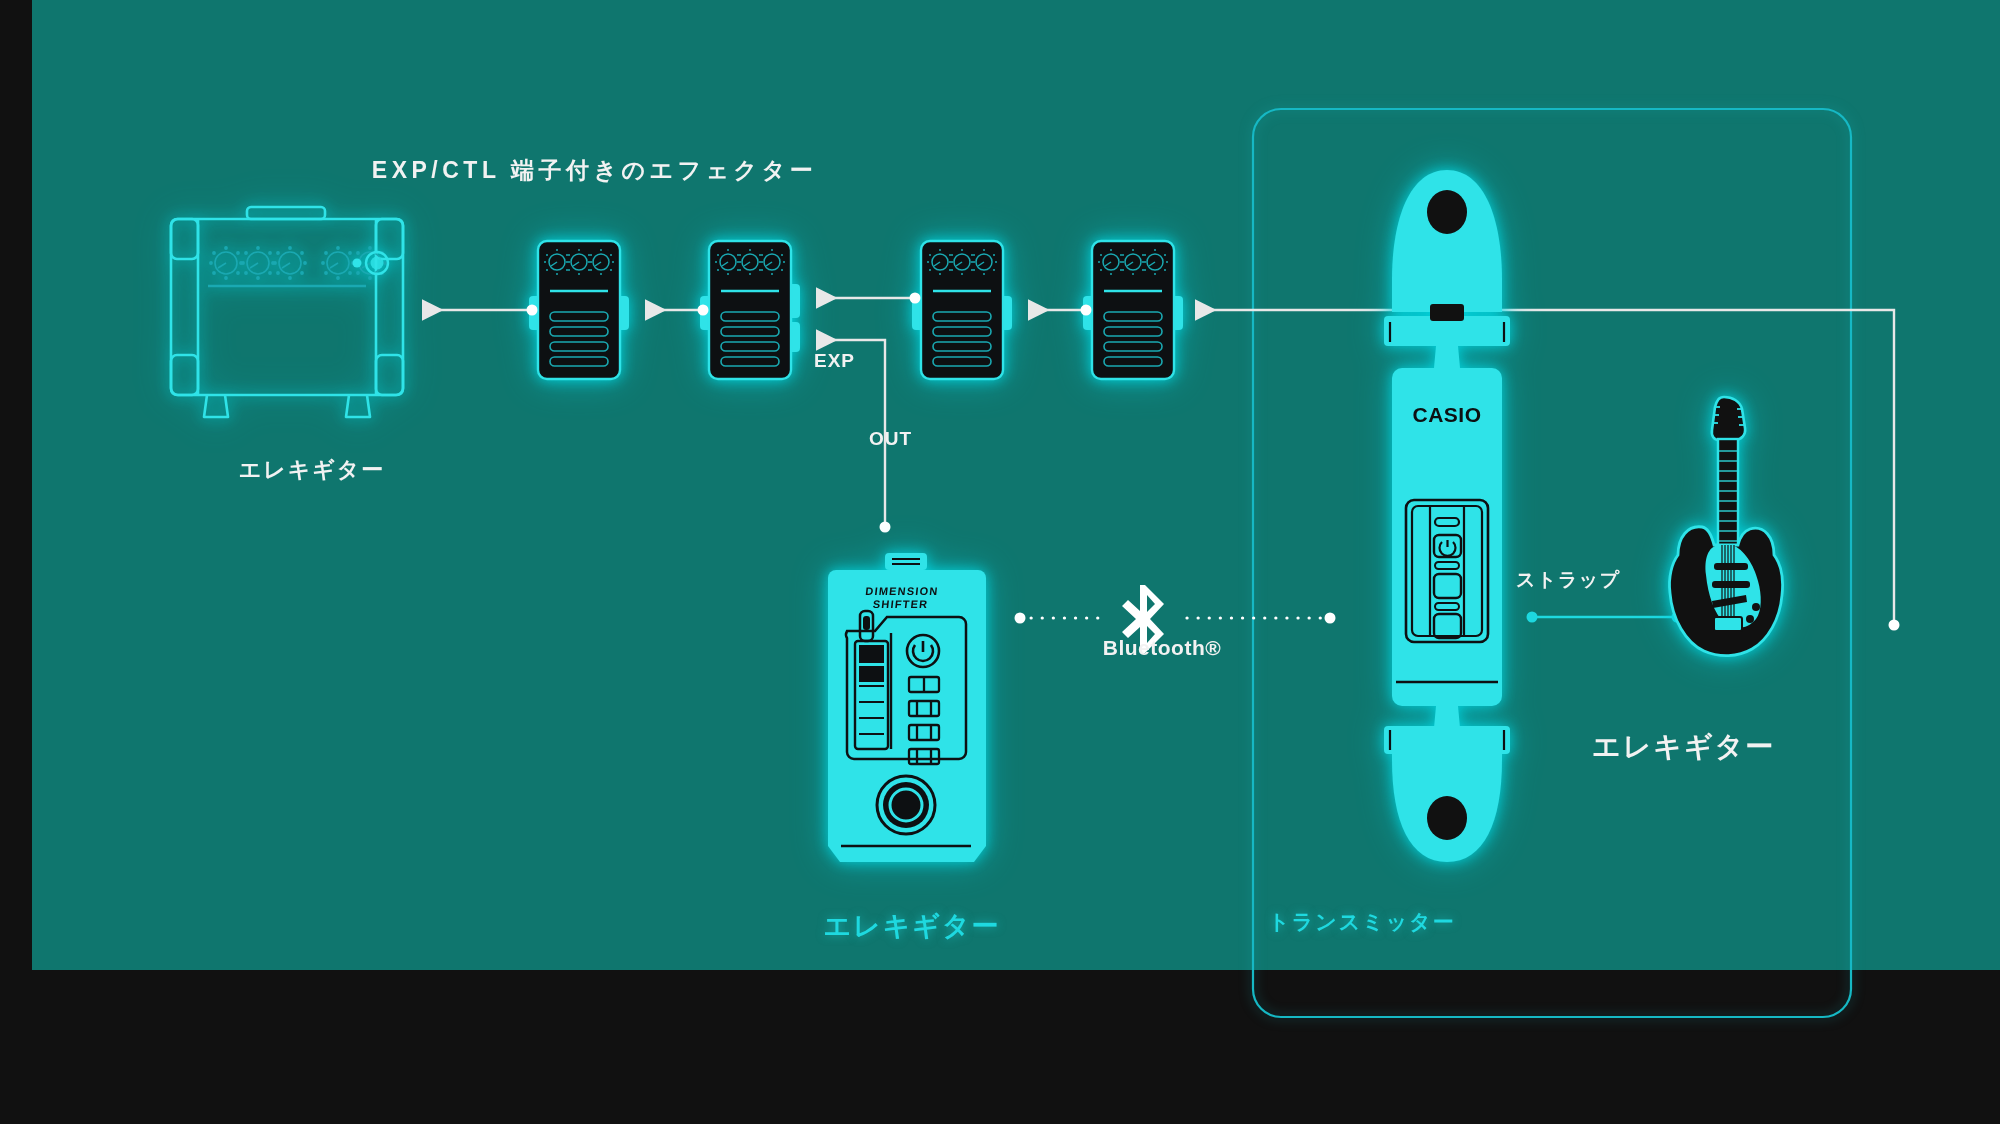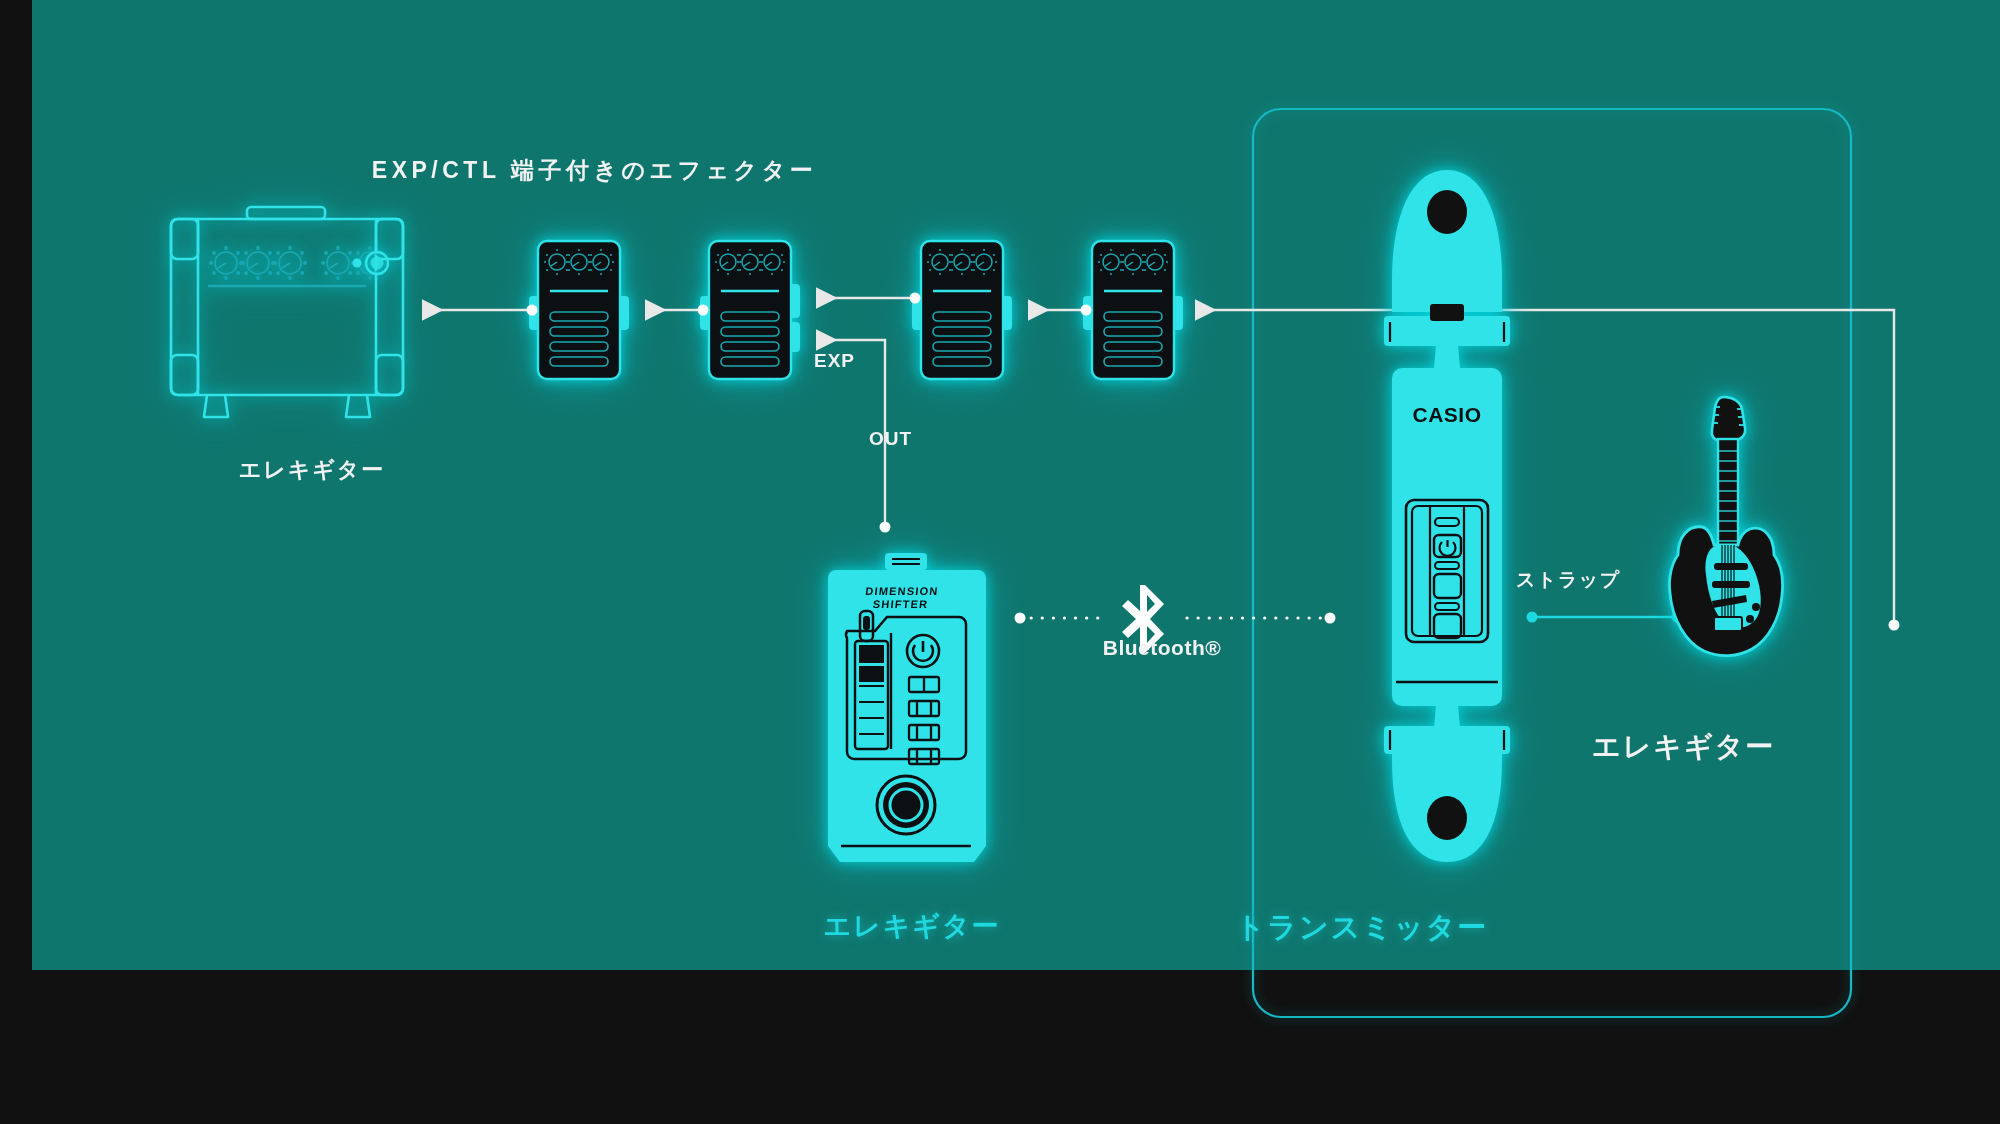--- a/index.html
+++ b/index.html
@@ -33,21 +33,21 @@
   #diagram-title {
     left: 0; top: 155px; width: 1125px;
     text-align: center;
     font-size: 23px;
     letter-spacing: 4.5px;
   }
   #amp-label { left: 60px; top: 455px; width: 440px; text-align: center; font-size: 22px; letter-spacing: 2px; }
   #guitar-label { left: 1560px; top: 728px; width: 340px; font-size: 28px; letter-spacing: 2px; }
   #strap-label { left: 1484px; top: 567px; width: 210px; text-align: left; font-size: 19px; letter-spacing: 1.5px; }
   #receiver-label { left: 700px; top: 908px; width: 360px; text-align: center; font-size: 27px; letter-spacing: 2px; }
-  #transmitter-label { left: 1100px; top: 908px; width: 460px; text-align: center; font-size: 29px; letter-spacing: 2px; }
+  #transmitter-label { left: 1100px; top: 908px; width: 460px; text-align: center; font-size: 21px; letter-spacing: 2px; }
   #bluetooth-label { left: 985px; top: 636px; width: 290px; text-align: center; font-size: 21px; letter-spacing: .5px; }
   #exp-label { left: 782px; top: 350px; font-size: 19px; letter-spacing: 1px; }
   #out-label { left: 837px; top: 428px; font-size: 19px; letter-spacing: 1px; }
 
   
   svg { overflow: visible; display:block; }
   .glow-cyan { filter: drop-shadow(0 0 7px rgba(0,220,230,.85)) drop-shadow(0 0 16px rgba(0,200,215,.45)); }
   .wire { stroke: #e8e8e8; stroke-width: 2.4; fill: none; }
   .wire-dot { fill: #ffffff; }
   .dot-cyan { fill: #1ed9e0; }

